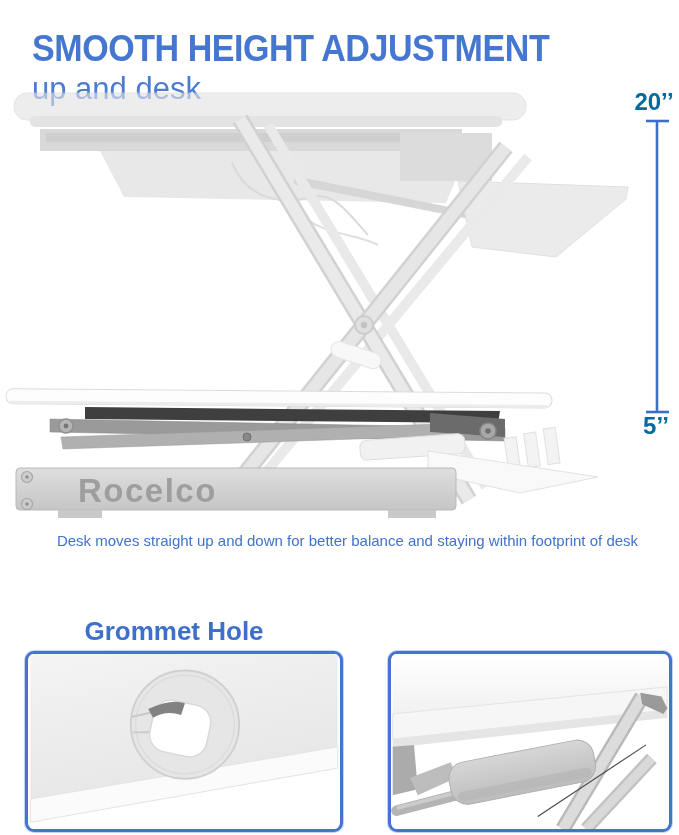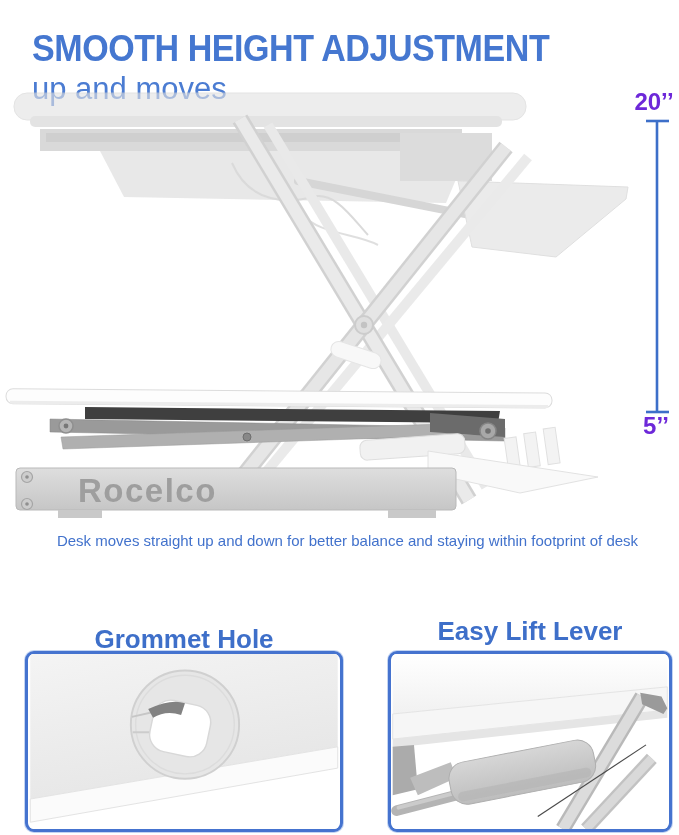--- a/index.html
+++ b/index.html
@@ -12,50 +12,50 @@
   .hdr .title{font-size:37px;font-weight:bold;color:#4577d0;line-height:40px;
               letter-spacing:-0.5px;white-space:nowrap;
               transform:scaleX(0.92);transform-origin:left top;}
   .hdr .subtitle{font-size:31px;font-weight:400;color:#4b7cd2;line-height:34px;
                  margin-top:3px;white-space:nowrap;}
 
   
   .product-svg{position:absolute;left:0;top:85px;width:679px;height:445px;}
 
   
-  .dim-label{position:absolute;color:#6d28d9;font-weight:bold;font-size:24px;
+  .dim-label{position:absolute;color:#0369a1;font-weight:bold;font-size:24px;
              text-align:center;line-height:26px;}
   .dim-max{left:630px;top:89px;width:48px;}
   .dim-min{left:634px;top:413px;width:44px;}
 
   
   .caption{position:absolute;left:0;right:0;top:530px;text-align:center;
            padding-left:16px;color:#4272cc;font-size:15px;line-height:22px;}
 
   
   .feature-heading{position:absolute;text-align:center;color:#3e6fc9;
                    font-size:26px;font-weight:bold;line-height:30px;top:616px;}
-  .fh-left{left:25px;width:318px;margin-top:8px;}
+  .fh-left{left:15px;width:318px;}
   .fh-right{left:388px;width:284px;}
 
   .feature-box{position:absolute;top:651px;border:3px solid #4573cf;
                border-radius:9px;box-shadow:0 0 0 1px #c3d4f2;
                overflow:hidden;background:#fff;box-sizing:border-box;}
   .fb-left{left:25px;width:318px;height:181px;}
   .fb-right{left:388px;width:284px;height:181px;}
   .feature-box svg{display:block;width:100%;height:100%;}
 </style>
 </head>
 <body>
 
 <div class="stage">
 
   <div class="hdr">
     <div class="title">SMOOTH HEIGHT ADJUSTMENT</div>
-    <div class="subtitle">up and moves</div>
+    <div class="subtitle">up and desk</div>
   </div>
 
   <svg class="product-svg" viewBox="0 0 679 445">
     <defs>
       <linearGradient id="baseGrad" x1="0" y1="0" x2="0" y2="1">
         <stop offset="0" stop-color="#dedede"></stop>
         <stop offset="1" stop-color="#c6c6c6"></stop>
       </linearGradient>
       <linearGradient id="leverGrad" x1="0" y1="0" x2="0" y2="1">
         <stop offset="0" stop-color="#d6d6d6"></stop>
@@ -139,21 +139,20 @@
       <line x1="646" y1="327" x2="669" y2="327"></line>
     </g>
   </svg>
 
   <div class="dim-label dim-max">20’’</div>
   <div class="dim-label dim-min">5’’</div>
 
   <div class="caption">Desk moves straight up and down for better balance and staying within footprint of desk</div>
 
   <div class="feature-heading fh-left">Grommet Hole</div>
-  <div class="feature-heading fh-right">Easy Lift Lever</div>
 
   <div class="feature-box fb-left">
     <svg viewBox="0 0 318 181">
       <defs>
         <linearGradient id="deskGradL" x1="0" y1="0" x2="0.4" y2="1">
           <stop offset="0" stop-color="#f4f4f4"></stop>
           <stop offset="1" stop-color="#e6e6e6"></stop>
         </linearGradient>
       </defs>
       <rect x="0" y="0" width="318" height="181" fill="#ffffff"></rect>

